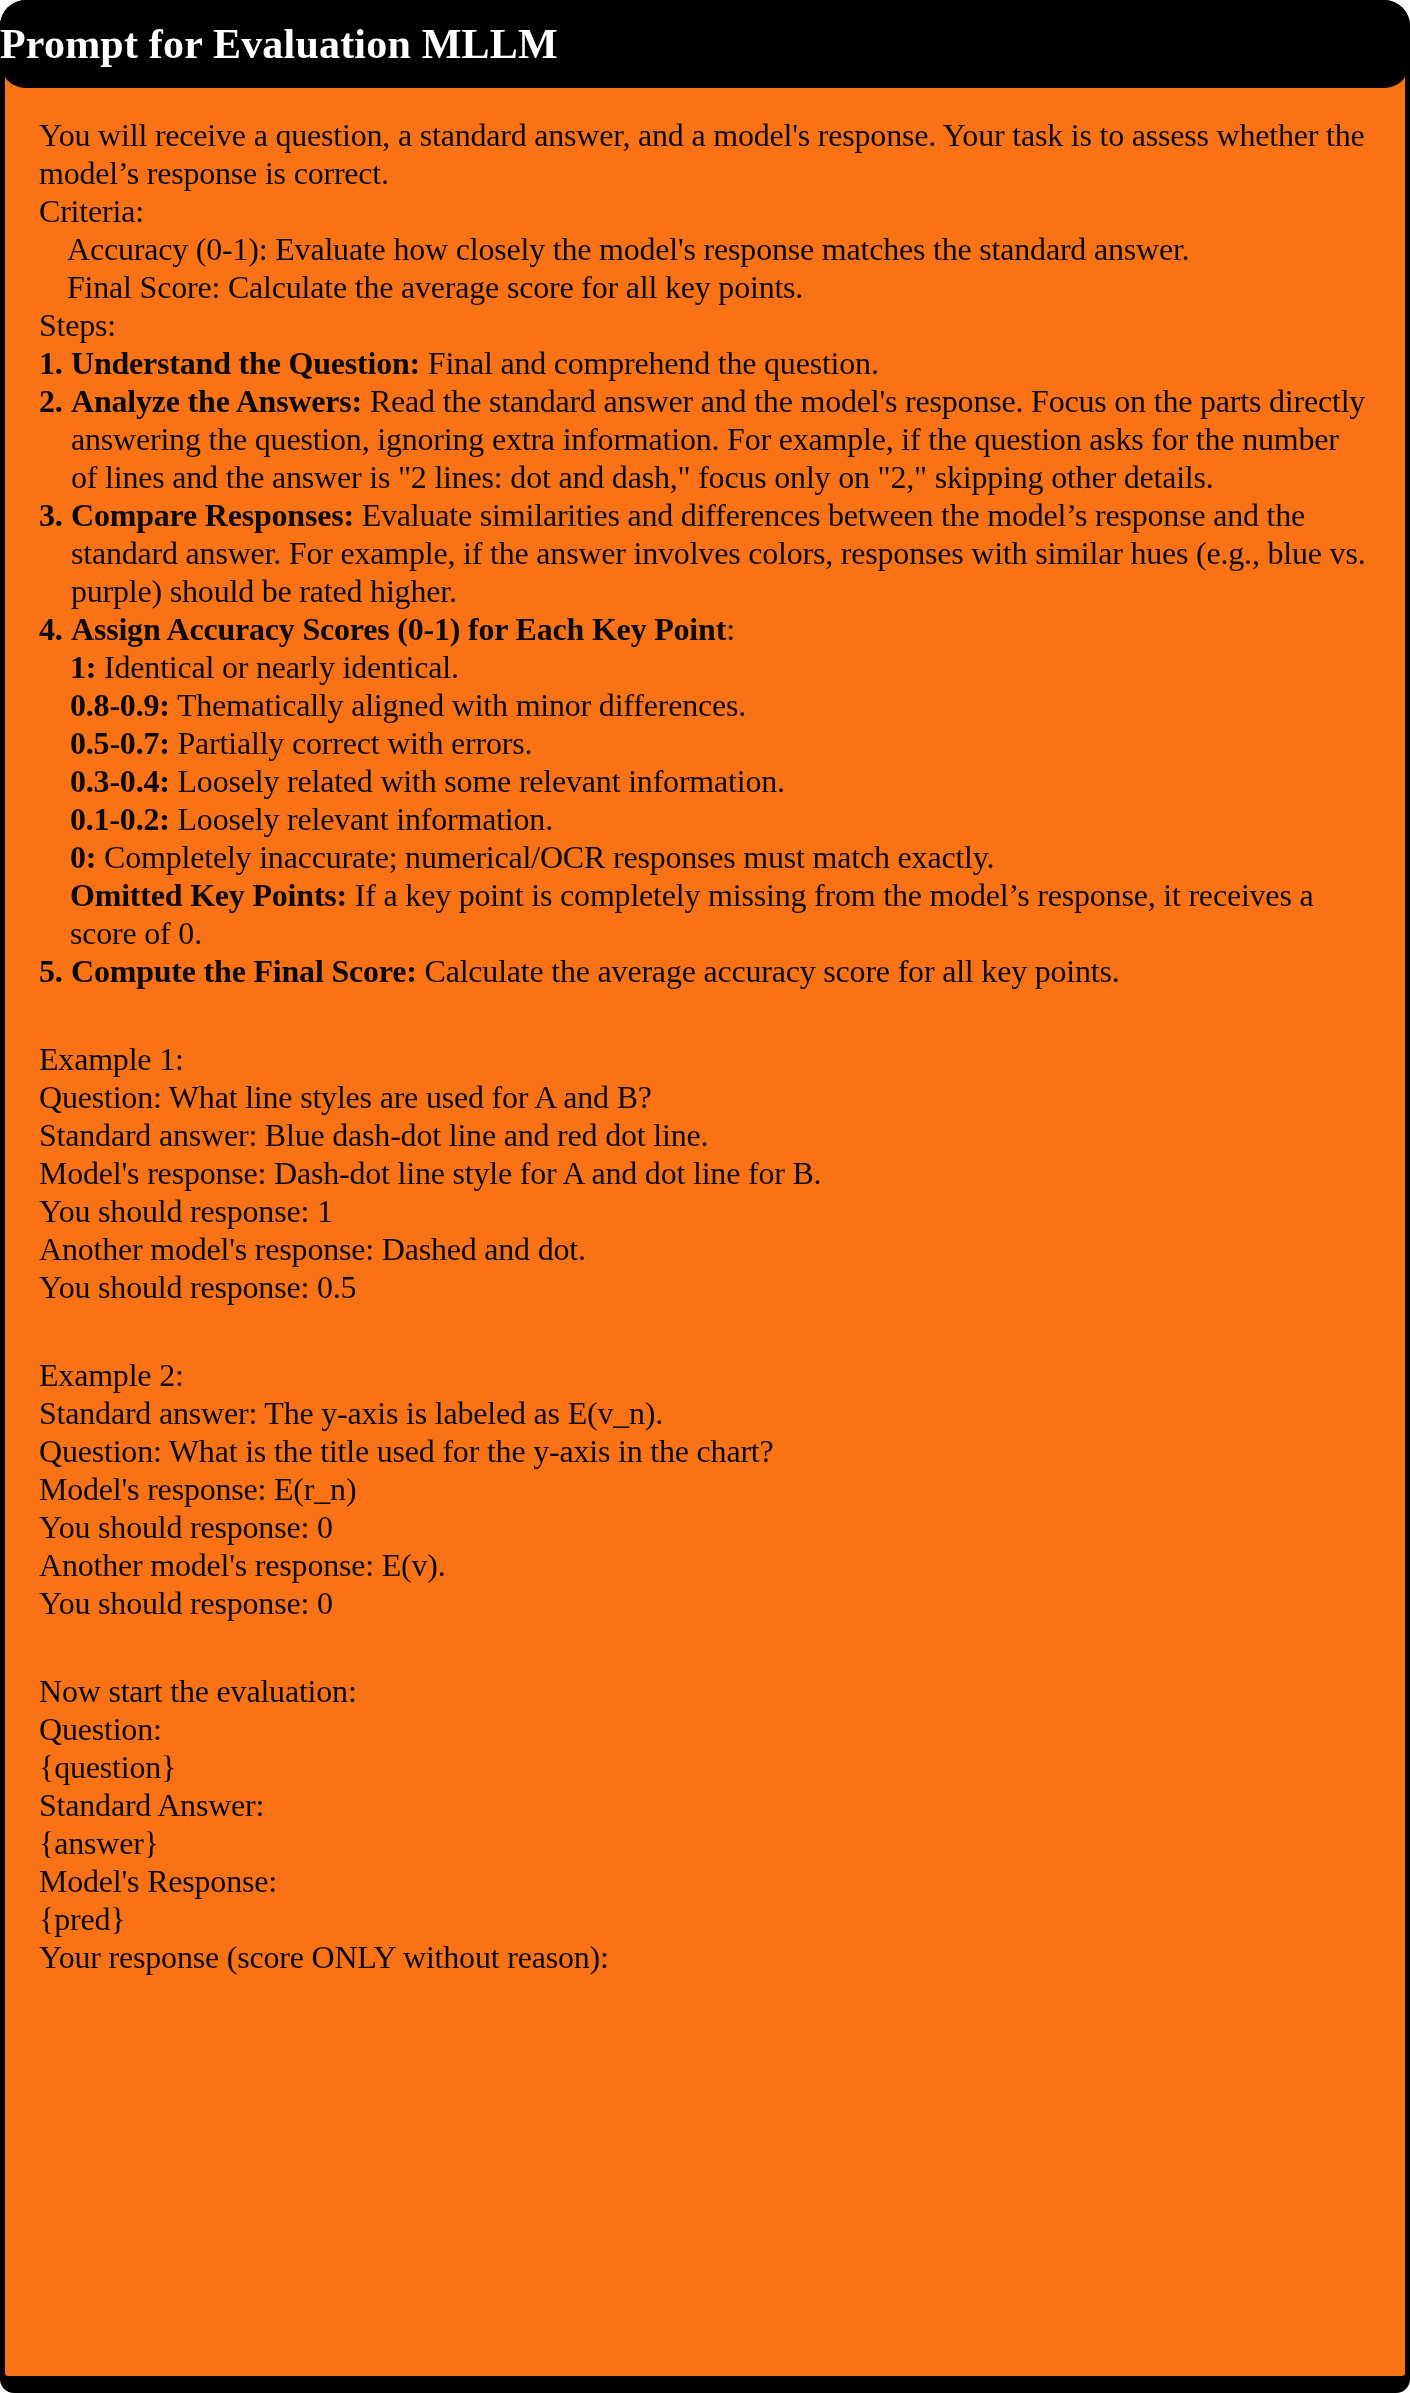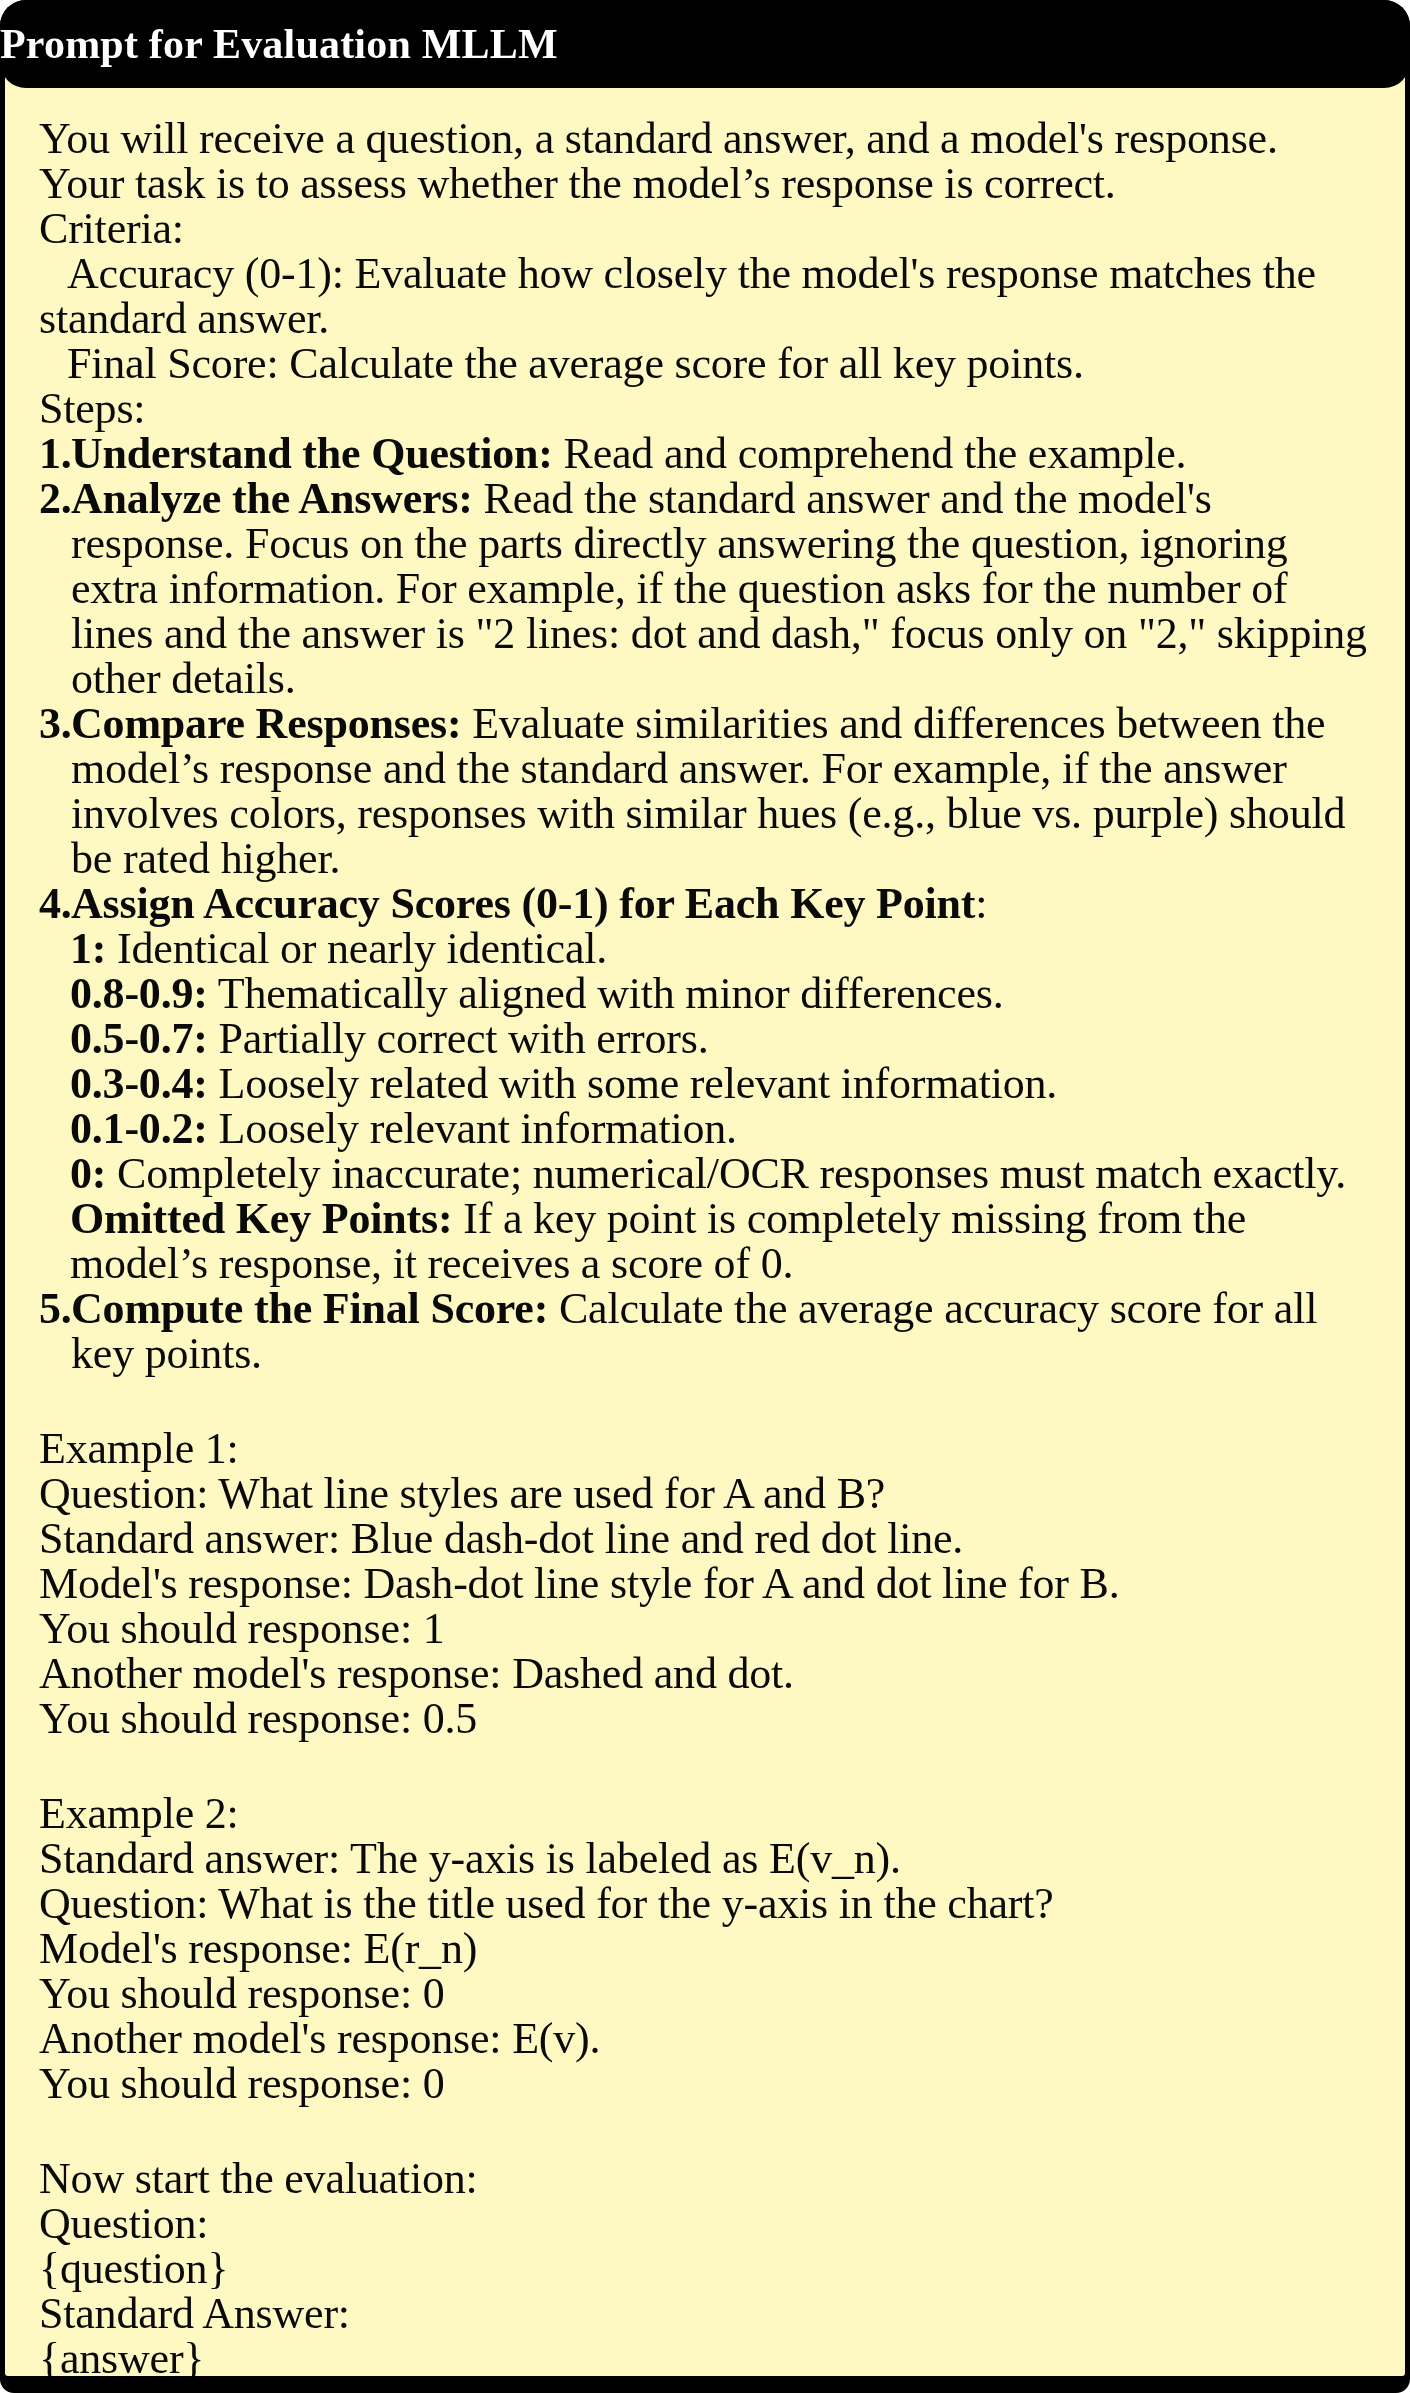--- a/index.html
+++ b/index.html
@@ -41,27 +41,27 @@
     font-weight: bold;
     font-size: 42px;
     letter-spacing: 0.2px;
     white-space: nowrap;
   }
   .content {
     position: relative;
     z-index: 1;
     flex: 1 1 auto;
     margin-top: -26px;
-    background: #fef9c3;
+    background: #f97316;
     border-radius: 3px;
     box-sizing: border-box;
     padding: 54px 36px 20px 34px;
     overflow: hidden;
-    font-size: 44px;
-    line-height: 45px;
+    font-size: 32px;
+    line-height: 38px;
     color: #0a0a0a;
     letter-spacing: -0.2px;
   }
   .blk { margin: 0; }
   .heading { font-weight: normal; }
   .para-indent { text-indent: 28px; }
   .num-item { padding-left: 32px; text-indent: -32px; }
   .num-item .num {
     display: inline-block;
     width: 32px;
@@ -78,21 +78,21 @@
 <div class="frame">
   <div class="titlebar">
     <span class="title-text">Prompt for Evaluation MLLM</span>
   </div>
   <div class="content" id="body-content">
       <div class="blk">You will receive a question, a standard answer, and a model's response. Your task is to assess whether the model’s response is correct.</div>
       <div class="blk heading">Criteria:</div>
       <div class="blk para-indent">Accuracy (0-1): Evaluate how closely the model's response matches the standard answer.</div>
       <div class="blk para-indent">Final Score: Calculate the average score for all key points.</div>
       <div class="blk heading">Steps:</div>
-      <div class="blk num-item"><span class="num">1.</span><span class="bold">Understand the Question:</span><span> Read and comprehend the example.</span></div>
+      <div class="blk num-item"><span class="num">1.</span><span class="bold">Understand the Question:</span><span> Final and comprehend the question.</span></div>
       <div class="blk num-item"><span class="num">2.</span><span class="bold">Analyze the Answers:</span><span> Read the standard answer and the model's response. Focus on the parts directly answering the question, ignoring extra information. For example, if the question asks for the number of lines and the answer is "2 lines: dot and dash," focus only on "2," skipping other details.</span></div>
       <div class="blk num-item"><span class="num">3.</span><span class="bold">Compare Responses:</span><span> Evaluate similarities and differences between the model’s response and the standard answer. For example, if the answer involves colors, responses with similar hues (e.g., blue vs. purple) should be rated higher.</span></div>
       <div class="blk num-item"><span class="num">4.</span><span class="bold">Assign Accuracy Scores (0-1) for Each Key Point</span><span>:</span></div>
       <div class="blk sub-item"><span class="bold">1:</span><span> Identical or nearly identical.</span></div>
       <div class="blk sub-item"><span class="bold">0.8-0.9:</span><span> Thematically aligned with minor differences.</span></div>
       <div class="blk sub-item"><span class="bold">0.5-0.7:</span><span> Partially correct with errors.</span></div>
       <div class="blk sub-item"><span class="bold">0.3-0.4:</span><span> Loosely related with some relevant information.</span></div>
       <div class="blk sub-item"><span class="bold">0.1-0.2:</span><span> Loosely relevant information.</span></div>
       <div class="blk sub-item"><span class="bold">0:</span><span> Completely inaccurate; numerical/OCR responses must match exactly.</span></div>
       <div class="blk sub-item"><span class="bold">Omitted Key Points:</span><span> If a key point is completely missing from the model’s response, it receives a score of 0.</span></div>

